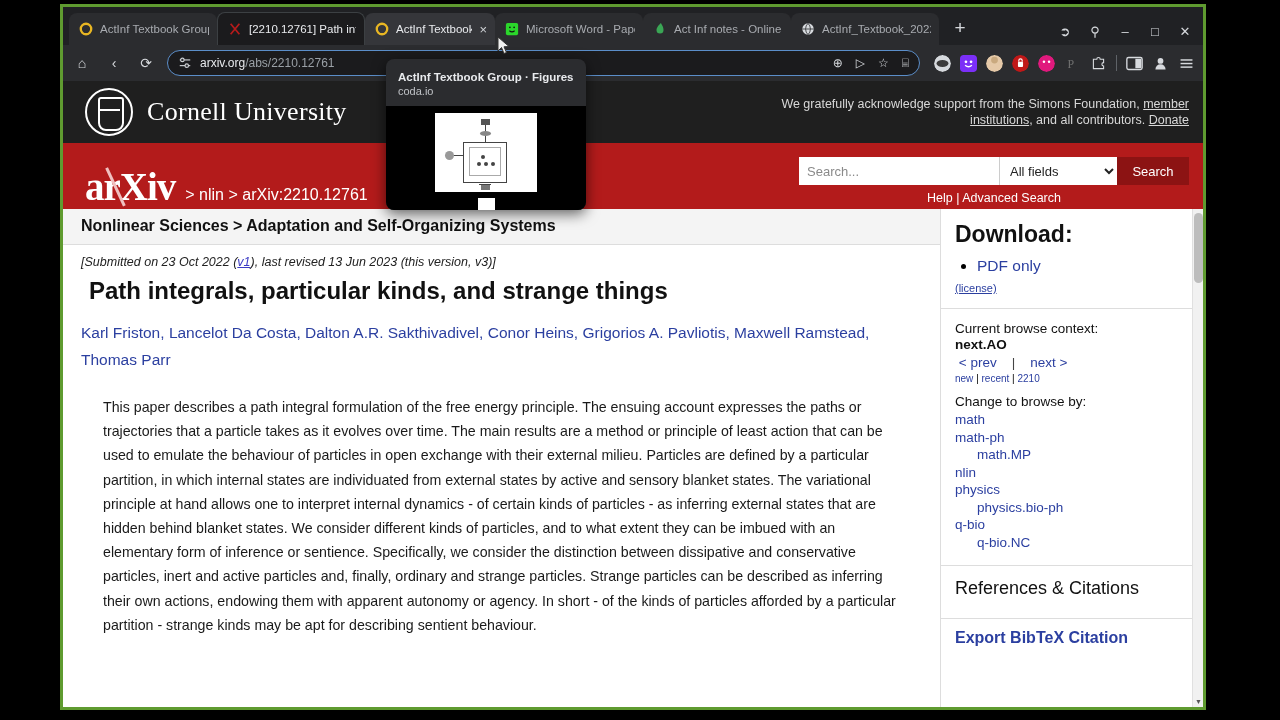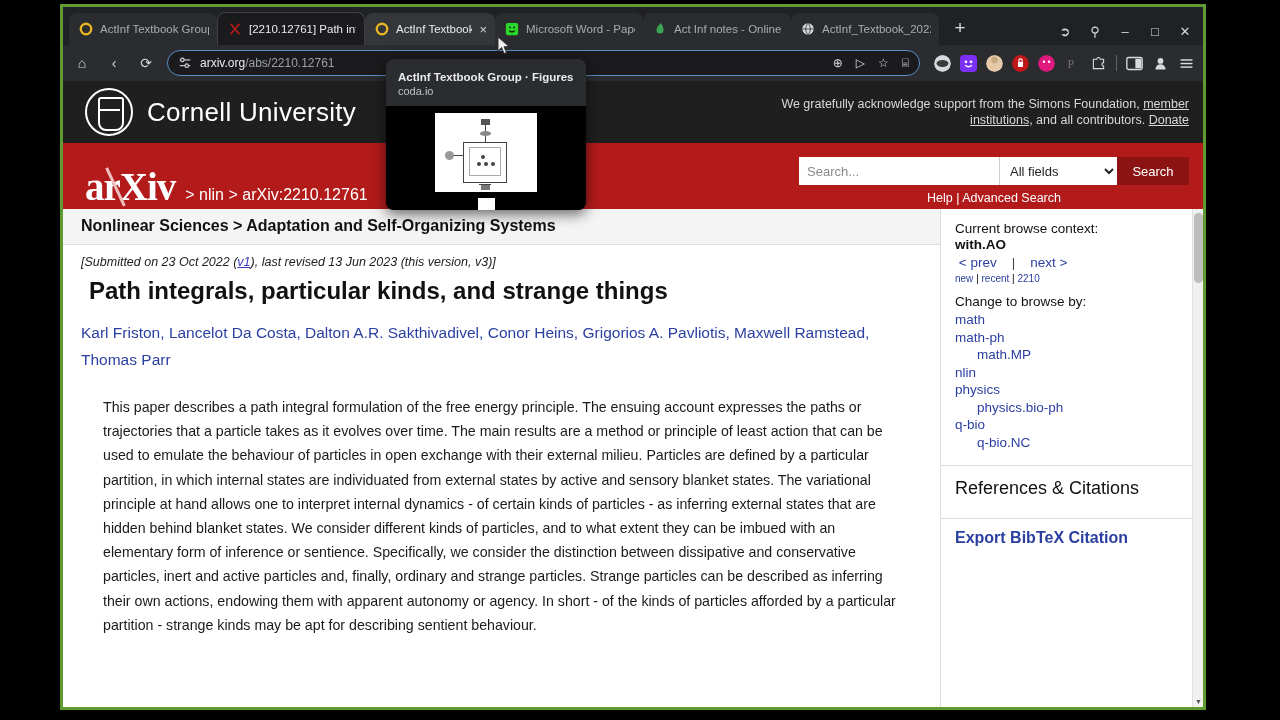--- a/index.html
+++ b/index.html
@@ -135,21 +135,21 @@
     width: 48px; height: 48px; border-radius: 50%;
     border: 2px solid #fff; position: relative;
   }
   #cornell-seal::before {
     content: ""; position:absolute; left:11px; top:7px; width:22px; height:30px;
     border:2px solid #fff; border-radius: 3px 3px 8px 8px;
   }
   #cornell-seal::after {
     content:""; position:absolute; left:11px; top:19px; width:22px; height:2px; background:#fff;
   }
-  #cornell-name { color: #fff; font-family: Liberation Sans, sans-serif; font-size: 26px; letter-spacing: .3px; }
+  #cornell-name { color: #fff; font-family: Liberation Serif, serif; font-size: 26px; letter-spacing: .3px; }
   #ack {
     margin-left: auto; text-align: right; color: #d8d8d8; font-size: 12.5px; line-height: 16px;
     max-width: 440px;
   }
   #ack a { color: #d8d8d8; text-decoration: underline; }
 
   
   #arxiv-red {
     background: #b31b1b;
     height: 66px;
@@ -450,24 +450,31 @@
           </div>
           <h1 id="paper-title">Path integrals, particular kinds, and strange things</h1>
           <div id="authors">
             <a href="#">Karl Friston</a>, <a href="#">Lancelot Da Costa</a>, <a href="#">Dalton A.R. Sakthivadivel</a>, <a href="#">Conor Heins</a>, <a href="#">Grigorios A. Pavliotis</a>, <a href="#">Maxwell Ramstead</a>, <a href="#">Thomas Parr</a>
           </div>
           <div id="abstract">This paper describes a path integral formulation of the free energy principle. The ensuing account expresses the paths or trajectories that a particle takes as it evolves over time. The main results are a method or principle of least action that can be used to emulate the behaviour of particles in open exchange with their external milieu. Particles are defined by a particular partition, in which internal states are individuated from external states by active and sensory blanket states. The variational principle at hand allows one to interpret internal dynamics - of certain kinds of particles - as inferring external states that are hidden behind blanket states. We consider different kinds of particles, and to what extent they can be imbued with an elementary form of inference or sentience. Specifically, we consider the distinction between dissipative and conservative particles, inert and active particles and, finally, ordinary and strange particles. Strange particles can be described as inferring their own actions, endowing them with apparent autonomy or agency. In short - of the kinds of particles afforded by a particular partition - strange kinds may be apt for describing sentient behaviour.</div>
         </div>
 
         <div id="side-col">
 
+          <div class="side-box">
+            <div id="download-title">Download:</div>
+            <ul id="download-list">
+              <li><a href="#">PDF only</a></li>
+            </ul>
+            <div id="license"><a href="#">(license)</a></div>
+          </div>
 
           <div class="side-box">
             <div class="side-label">Current browse context:</div>
-            <div class="side-strong">with.AO</div>
+            <div class="side-strong">next.AO</div>
             <div class="nav-row">
               &nbsp;<a href="#">&lt; prev</a>
               &nbsp;&nbsp;&nbsp;<span>|</span>&nbsp;&nbsp;&nbsp;
               <a href="#">next &gt;</a>
             </div>
             <div class="nav-row2">
               <a href="#">new</a> | <a href="#">recent</a> | <a href="#">2210</a>
             </div>
             <div class="side-label" style="margin-top:10px">Change to browse by:</div>
             <div class="browse-list">

